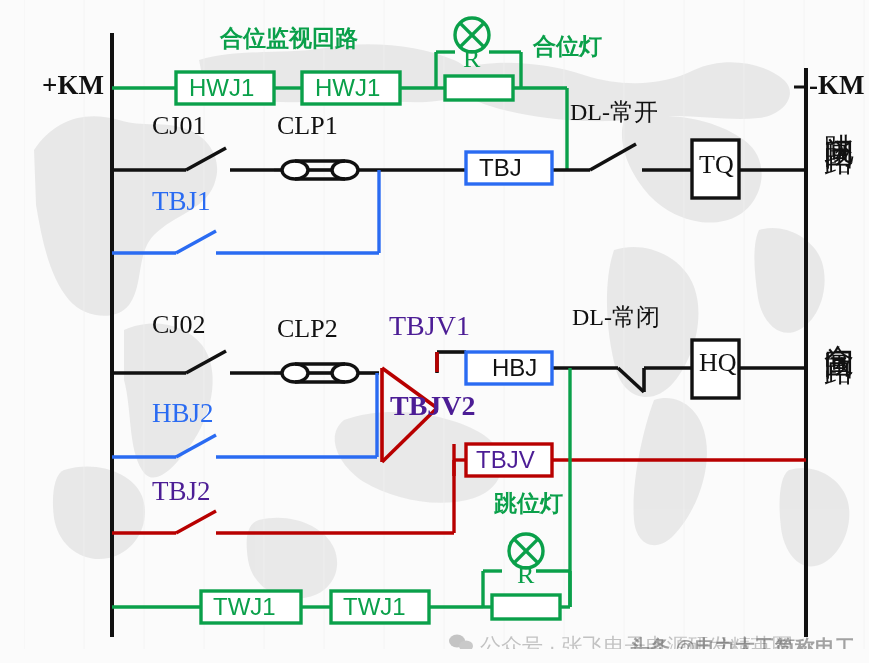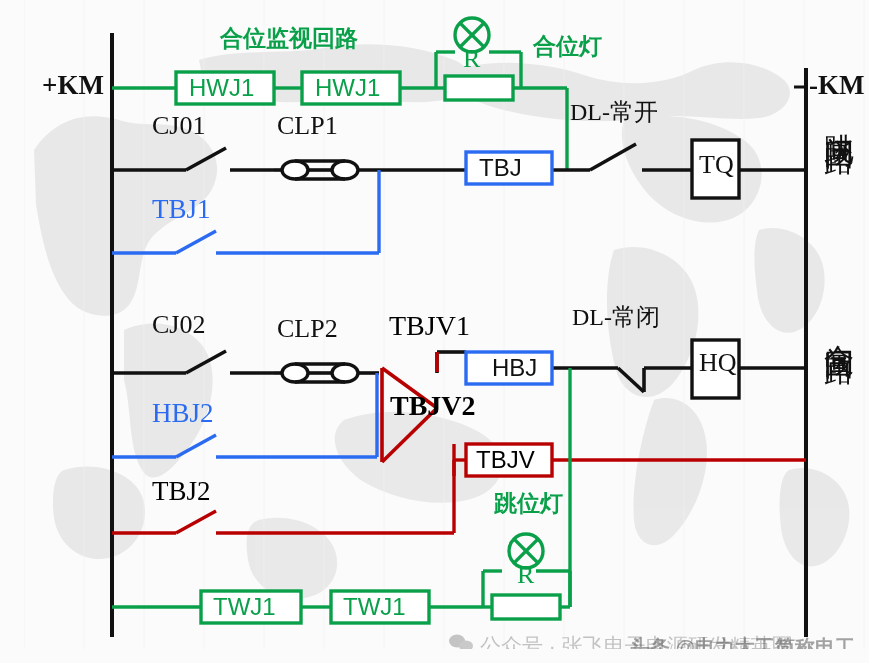--- a/index.html
+++ b/index.html
@@ -9,21 +9,21 @@
     font-family:"Liberation Serif", serif;
     overflow:hidden;
     position:relative;
   }
   #stage{position:relative;width:869px;height:649px;overflow:hidden;margin-left:24px;}
   #stage svg{position:absolute;left:0;top:0;}
   .lbl{position:absolute;white-space:nowrap;line-height:1;}
   .k-black{color:#111;}
   .k-green{color:#0aa04a;}
   .k-blue{color:#2a6bf2;}
-  .k-red{color:#000000;}
+  .k-red{color:#4c1d95;}
   .serif{font-family:"Liberation Serif", serif;}
   .sans{font-family:"Liberation Sans", sans-serif;}
   .vert{writing-mode:vertical-rl;text-orientation:upright;}
   .wm{position:absolute;color:#b9b9b9;opacity:.85;white-space:nowrap;font-family:"Liberation Sans",sans-serif;}
   .wm2{position:absolute;color:#5a5a5a;opacity:.55;white-space:nowrap;font-family:"Liberation Sans",sans-serif;font-weight:bold;}
 </style>
 </head>
 <body>
 
 <div id="stage">
@@ -244,21 +244,21 @@
 
   <div class="lbl k-black serif" style="left:128px;top:113px;font-size:26px;text-align:center;">CJ01</div>
   <div class="lbl k-black serif" style="left:253px;top:113px;font-size:26px;">CLP1</div>
 
   <div class="lbl k-black sans" style="left:455px;top:156px;font-size:24px;">TBJ</div>
 
   <div class="lbl k-black serif" style="left:546px;top:100px;font-size:24px;">DL-常开</div>
 
   <div class="lbl k-black serif" style="left:675px;top:152px;font-size:26px;">TQ</div>
 
-  <div class="lbl k-blue serif" style="left:128px;top:196px;font-size:27px;">TBJ1</div>
+  <div class="lbl k-blue serif" style="left:128px;top:188px;font-size:27px;">TBJ1</div>
 
   <div class="lbl k-black serif" style="left:128px;top:312px;font-size:26px;">CJ02</div>
   <div class="lbl k-black serif" style="left:253px;top:316px;font-size:26px;">CLP2</div>
 
   <div class="lbl k-red serif" style="left:365px;top:312px;font-size:28px;">TBJV1</div>
   <div class="lbl k-red serif" style="left:366px;top:392px;font-size:28px;font-weight:bold;">TBJV2</div>
 
   <div class="lbl k-black sans" style="left:468px;top:356px;font-size:24px;">HBJ</div>
 
   <div class="lbl k-black serif" style="left:548px;top:305px;font-size:24px;">DL-常闭</div>

